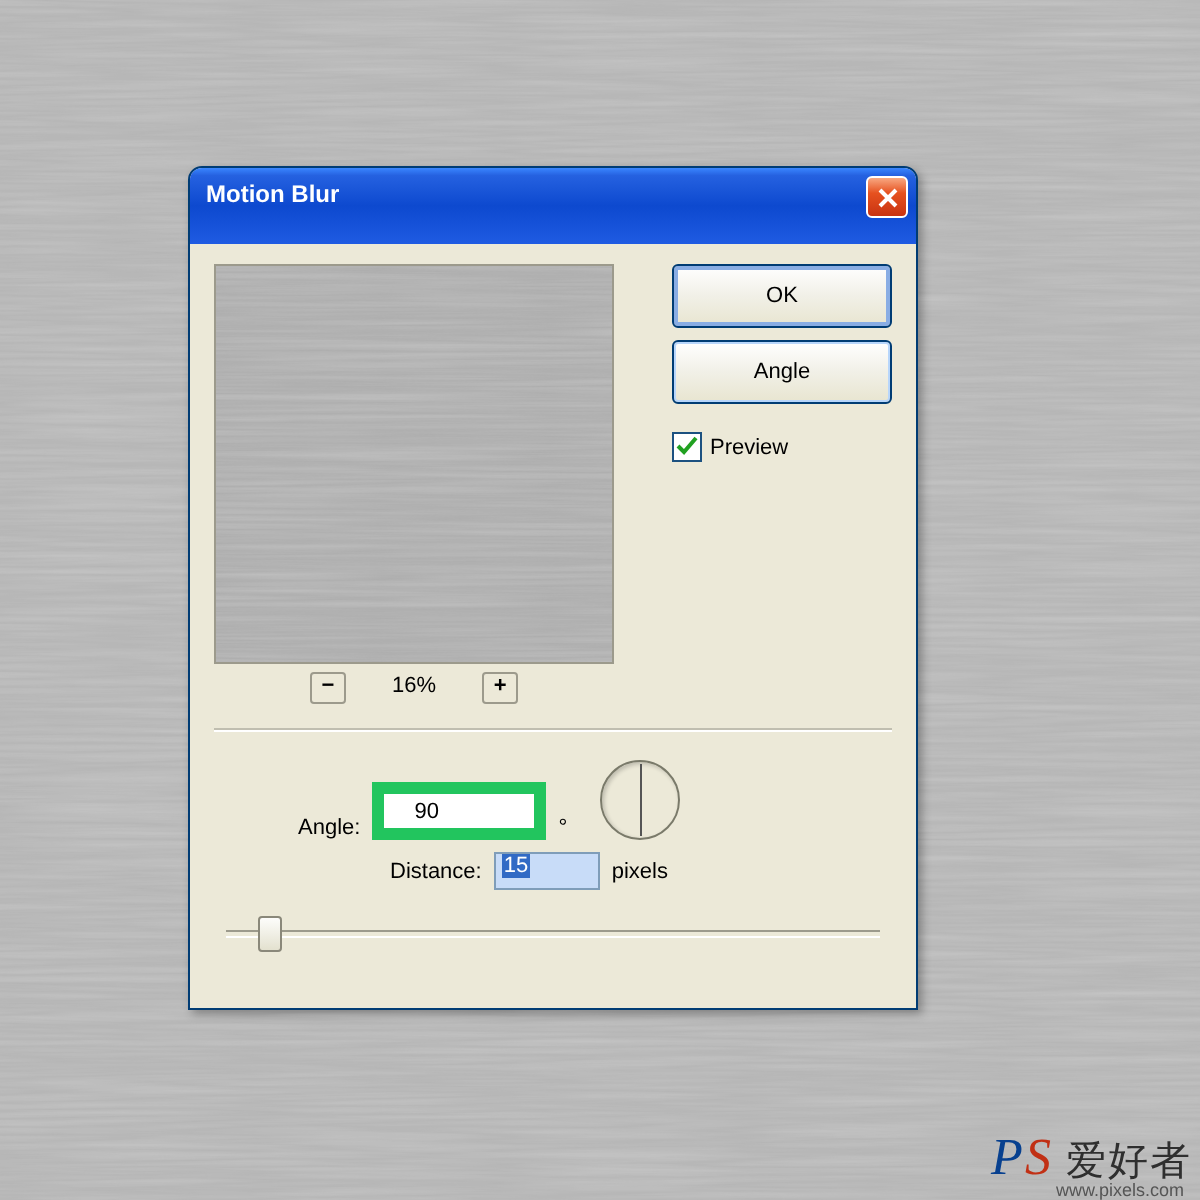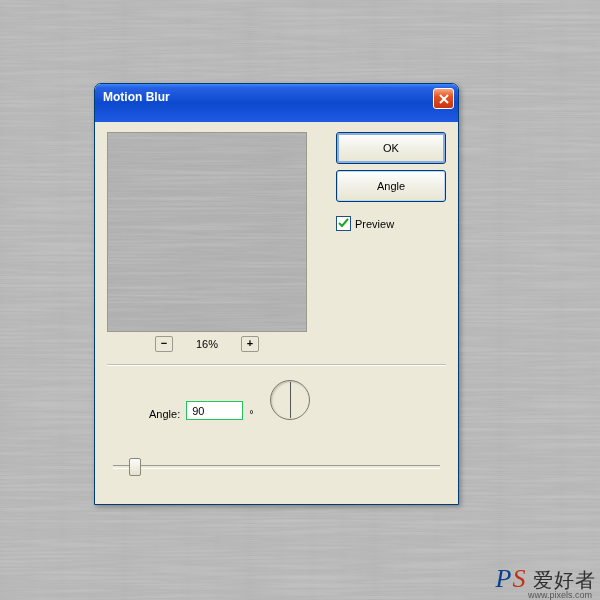--- a/index.html
+++ b/index.html
@@ -15,21 +15,21 @@
 .zoom-btn{display:inline-block;width:16px;height:14px;border:1px solid #9c9a8c;background:#ece9d8;font-weight:bold;line-height:12px;text-align:center;border-radius:2px;margin:0 2px;cursor:pointer}
 .zoom-val{display:inline-block;margin:0 18px;vertical-align:middle}
 .side{position:absolute;right:12px;top:10px;width:110px}
 .xp-btn{width:100%;height:32px;margin-bottom:6px;border:1px solid #003c74;border-radius:3px;background:linear-gradient(to bottom,#fff 0%,#f1f0e7 50%,#e8e5d0 100%);cursor:pointer;font-size:11px;box-shadow:0 0 0 1px #b8d6fb inset}
 .xp-btn.default{box-shadow:0 0 0 2px #89ade4 inset}
 .prev-row{margin-top:8px;display:flex;align-items:center;gap:4px}
 .chk{width:13px;height:13px;border:1px solid #1c5180;background:#fff;display:inline-flex;align-items:center;justify-content:center}
 .chk svg{width:11px;height:11px}
 .hr{position:absolute;left:12px;right:12px;top:242px;border-top:1px solid #c0beb0;border-bottom:1px solid #fff;height:0}
 .angle-row{position:absolute;left:54px;top:258px;display:flex;align-items:flex-end;gap:6px}
-.txt-in{width:45px;height:17px;border:1px solid #22c55e;padding:0 5px;font-size:11px}
+.txt-in{width:45px;height:17px;border:6px solid #22c55e;padding:0 15px;font-size:11px}
 .dial{width:38px;height:38px;border:1px solid #7a7a6a;border-radius:50%;background:#ece9d8;position:relative;margin-left:10px;box-shadow:inset 1px 1px 2px rgba(0,0,0,.2)}
 .dial-line{position:absolute;left:50%;top:1px;width:1px;height:36px;background:#555;transform-origin:center}
 .dist-row{position:absolute;left:100px;top:304px;display:flex;align-items:center;gap:6px}
 .dist-in{width:45px;height:17px;border:1px solid #7f9db9;padding:0 3px;font-size:11px;background:#c8dcf8}
 .dist-in span{background:#316ac5;color:#fff;padding:0 1px}
 .slider{position:absolute;left:18px;top:334px;right:18px;height:20px}
 .track{position:absolute;left:0;right:0;top:9px;height:2px;border-top:1px solid #9c9a8c;border-bottom:1px solid #fff}
 .thumb{position:absolute;top:2px;left:5%;width:10px;height:16px;background:linear-gradient(to bottom,#fdfdfb,#e3e1cf);border:1px solid #8a887a;border-radius:2px}
 .wm{position:absolute;right:4px;bottom:6px;font-size:20px;font-weight:normal;color:#2f2f2f;letter-spacing:1px}
 .wm .p{color:#07408f;font-style:italic;font-family:Georgia,serif;font-size:26px}
@@ -89,20 +89,25 @@
     </div>
     <div class="hr"></div>
     <div class="angle-row">
       <span>Angle:</span>
       <input class="txt-in" value="90" style="">
       <span>°</span>
       <div class="dial">
           <div class="dial-line"></div>
         </div>
     </div>
+    <div class="dist-row">
+      <span>Distance:</span>
+      <div class="dist-in"><span>15</span></div>
+      <span>pixels</span>
+    </div>
     <div class="slider">
       <div class="track"></div>
         <div class="thumb"></div>
     </div>
   </div>
 </div>
 
 <div class="wm"><span class="p">P</span><span class="s">S</span> <span>爱好者</span></div>
 <div class="wm-url">www.pixels.com</div>
 

